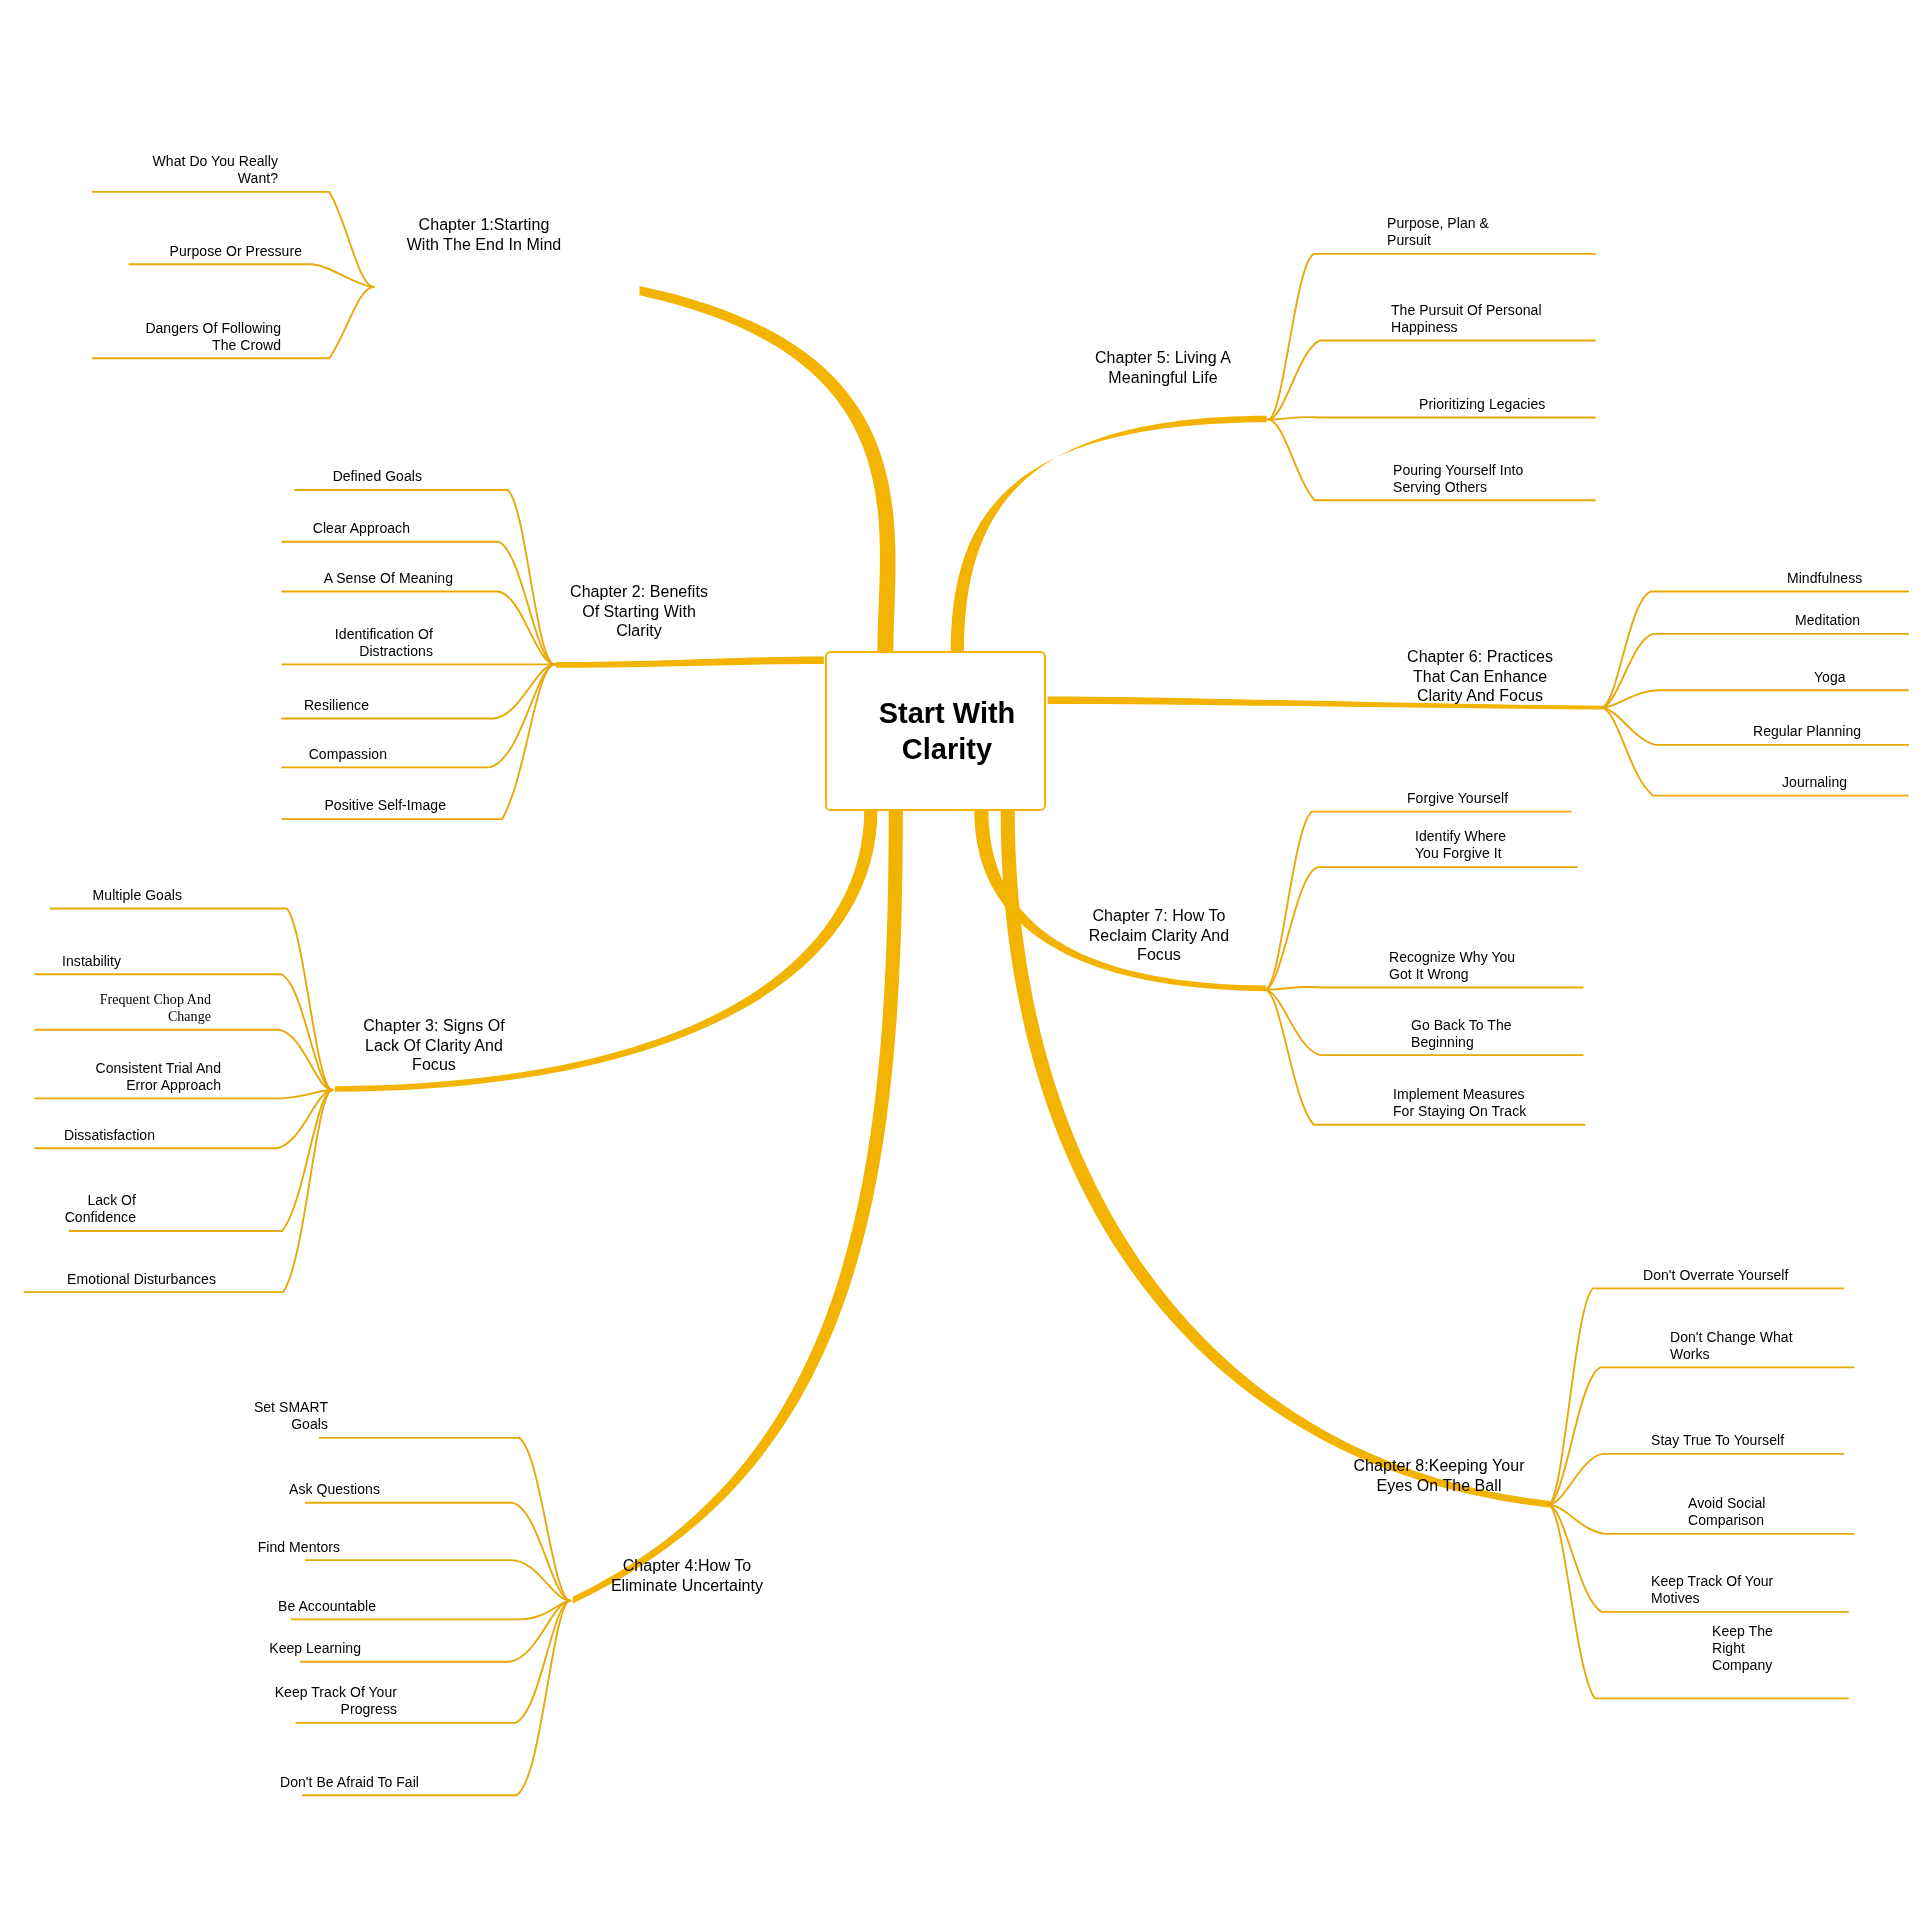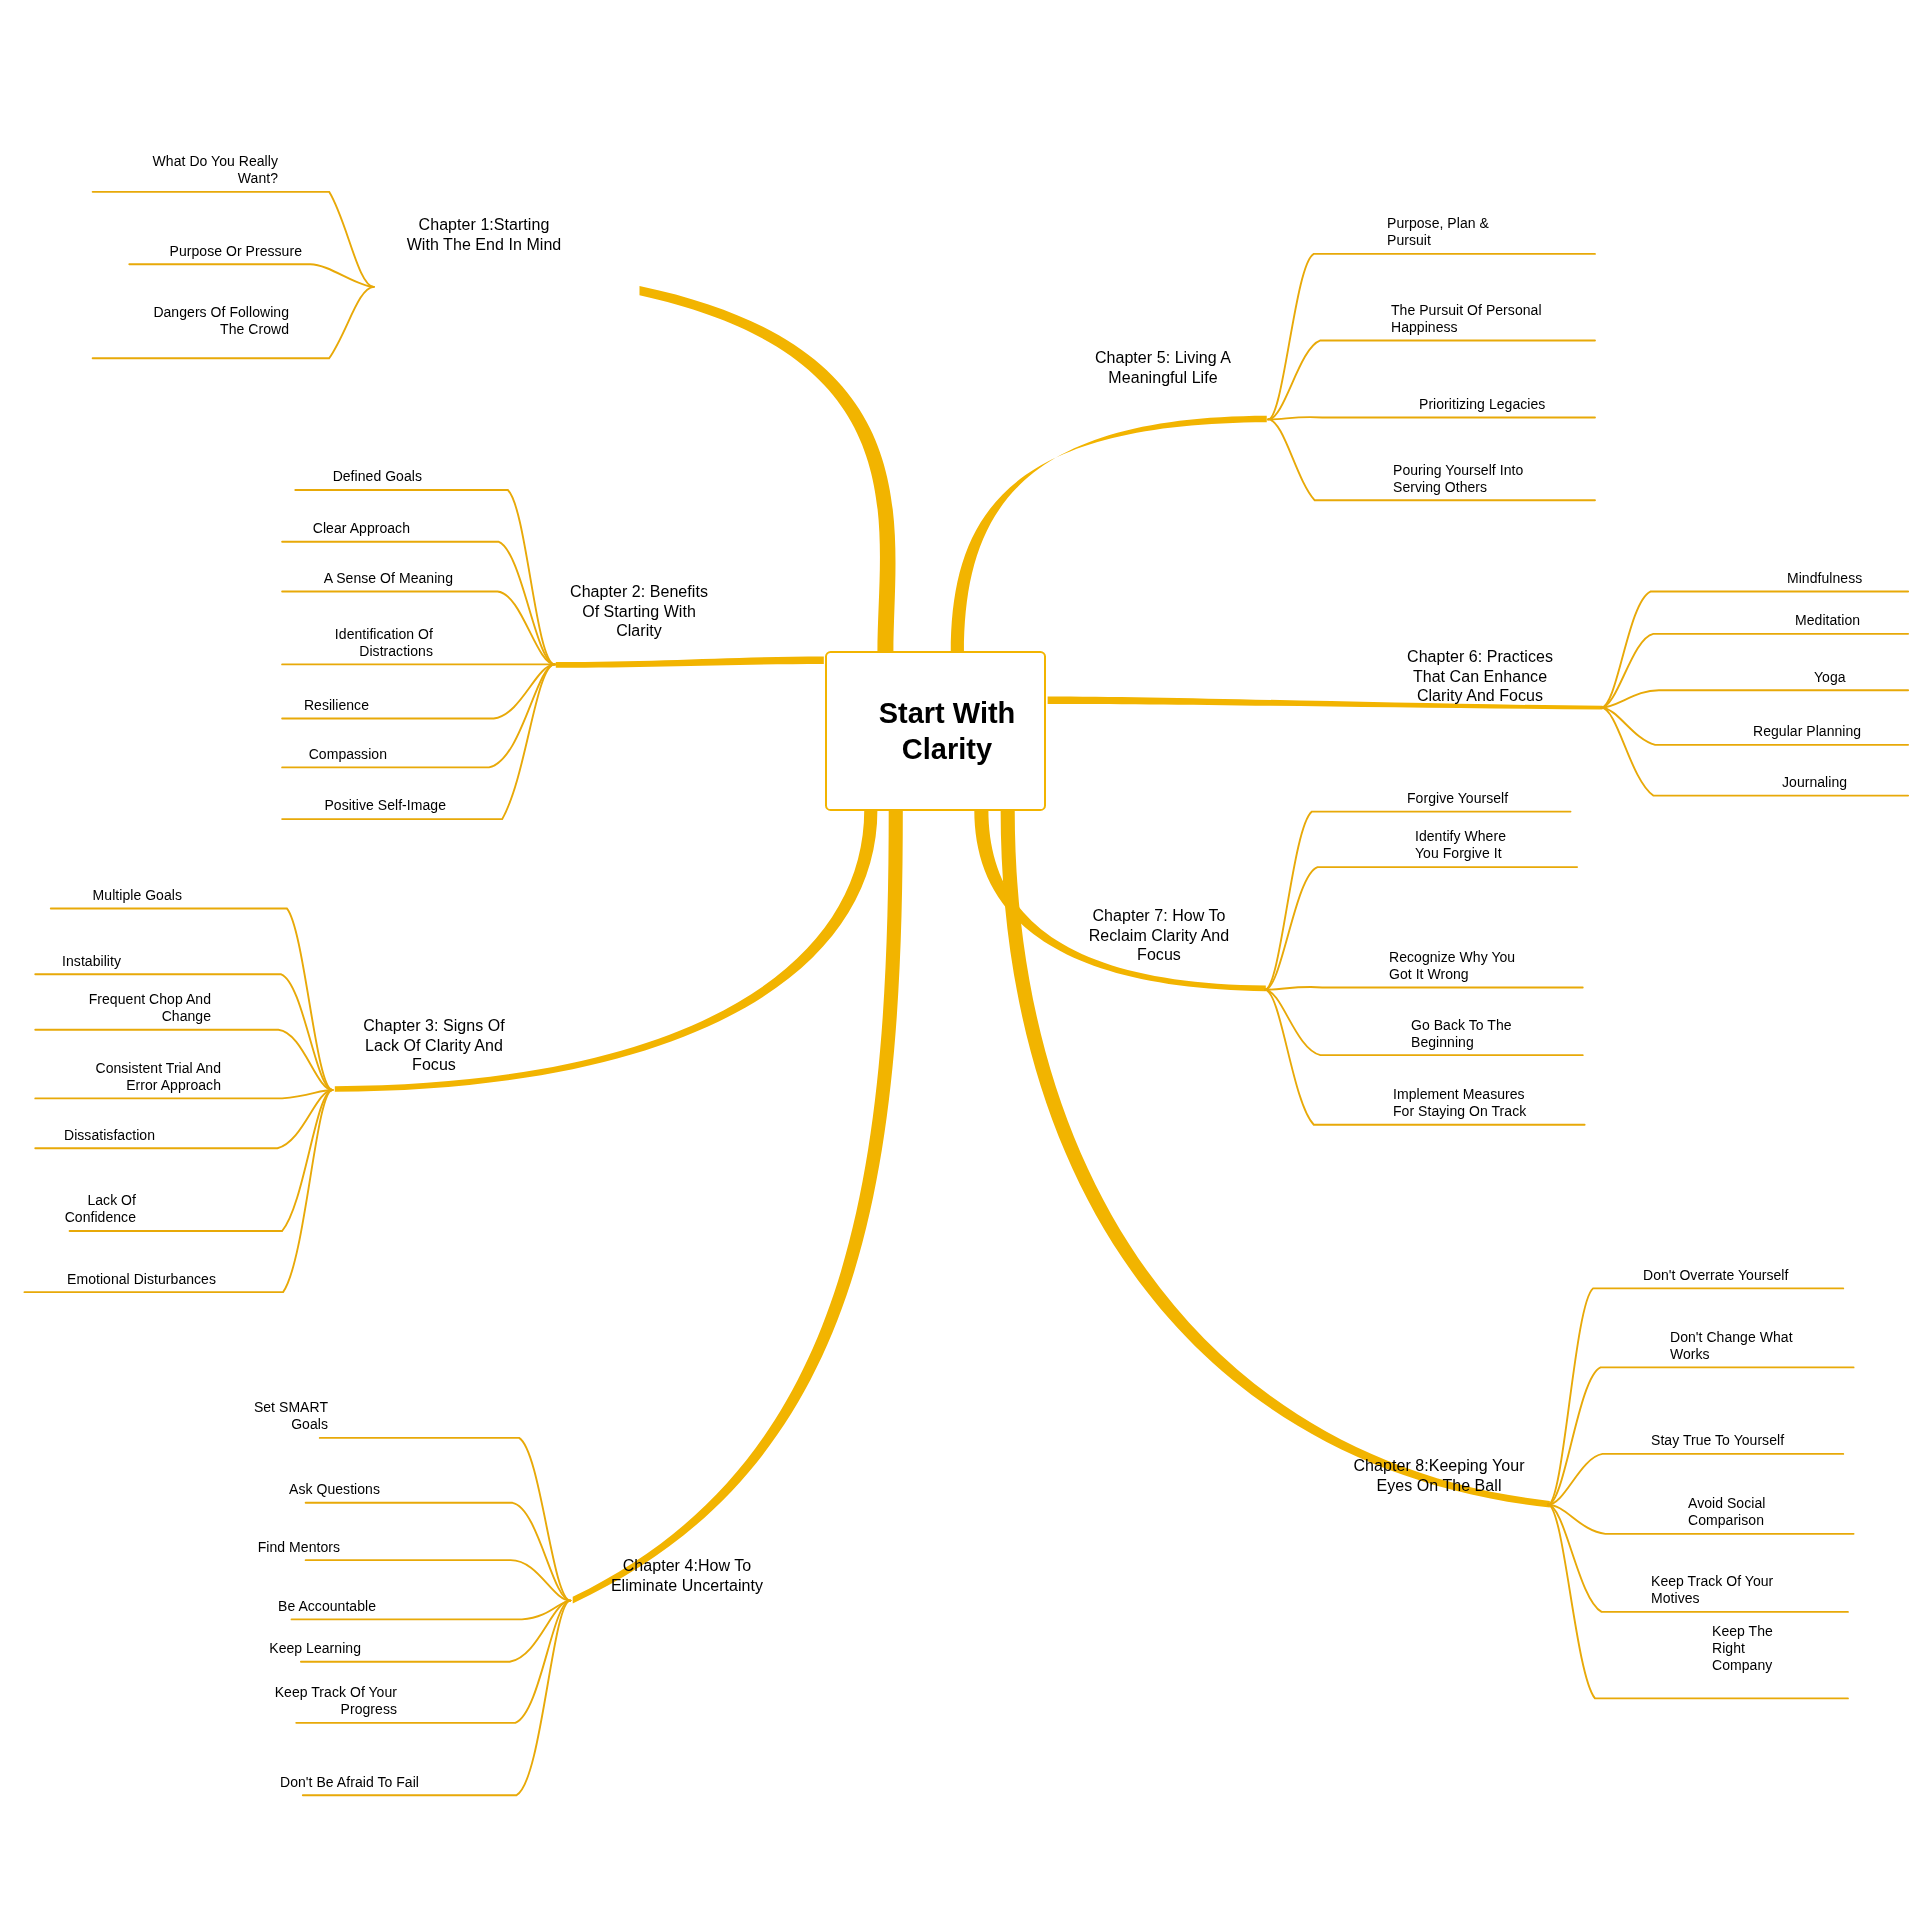--- a/index.html
+++ b/index.html
@@ -104,41 +104,41 @@
   <div id="root">
     <span>Start With
 Clarity</span>
   </div>
 
   <div class="node chap ta-c" style="left:484px;top:235px;">Chapter 1:Starting
 With The End In Mind</div>
   <div class="node leaf ta-r" style="left:278px;top:187px;">What Do You Really
 Want?</div>
   <div class="node leaf ta-r" style="left:302px;top:260px;">Purpose Or Pressure</div>
-  <div class="node leaf ta-r" style="left:281px;top:338px;margin-left:8px;">Dangers Of Following
+  <div class="node leaf ta-r" style="left:281px;top:354px;">Dangers Of Following
 The Crowd</div>
 
   <div class="node chap ta-c" style="left:639px;top:611px;">Chapter 2: Benefits
 Of Starting With
 Clarity</div>
   <div class="node leaf ta-r" style="left:422px;top:485px;">Defined Goals</div>
   <div class="node leaf ta-r" style="left:410px;top:537px;">Clear Approach</div>
   <div class="node leaf ta-r" style="left:453px;top:587px;">A Sense Of Meaning</div>
   <div class="node leaf ta-r" style="left:433px;top:660px;">Identification Of
 Distractions</div>
   <div class="node leaf ta-r" style="left:369px;top:714px;">Resilience</div>
   <div class="node leaf ta-r" style="left:387px;top:763px;">Compassion</div>
   <div class="node leaf ta-r" style="left:446px;top:814px;">Positive Self-Image</div>
 
   <div class="node chap ta-c" style="left:434px;top:1045px;">Chapter 3: Signs Of
 Lack Of Clarity And
 Focus</div>
   <div class="node leaf ta-r" style="left:182px;top:904px;">Multiple Goals</div>
   <div class="node leaf ta-r" style="left:121px;top:970px;">Instability</div>
-  <div class="node leaf ta-r" style="left:211px;top:1025px;">Frequent Chop And
+  <div class="node leaf ta-r" style="left:211px;top:1025px;font-family:Liberation Serif, serif;">Frequent Chop And
 Change</div>
   <div class="node leaf ta-r" style="left:221px;top:1094px;">Consistent Trial And
 Error Approach</div>
   <div class="node leaf ta-r" style="left:155px;top:1144px;">Dissatisfaction</div>
   <div class="node leaf ta-r" style="left:136px;top:1226px;">Lack Of
 Confidence</div>
   <div class="node leaf ta-r" style="left:216px;top:1288px;">Emotional Disturbances</div>
 
   <div class="node chap ta-c" style="left:687px;top:1576px;">Chapter 4:How To
 Eliminate Uncertainty</div>

